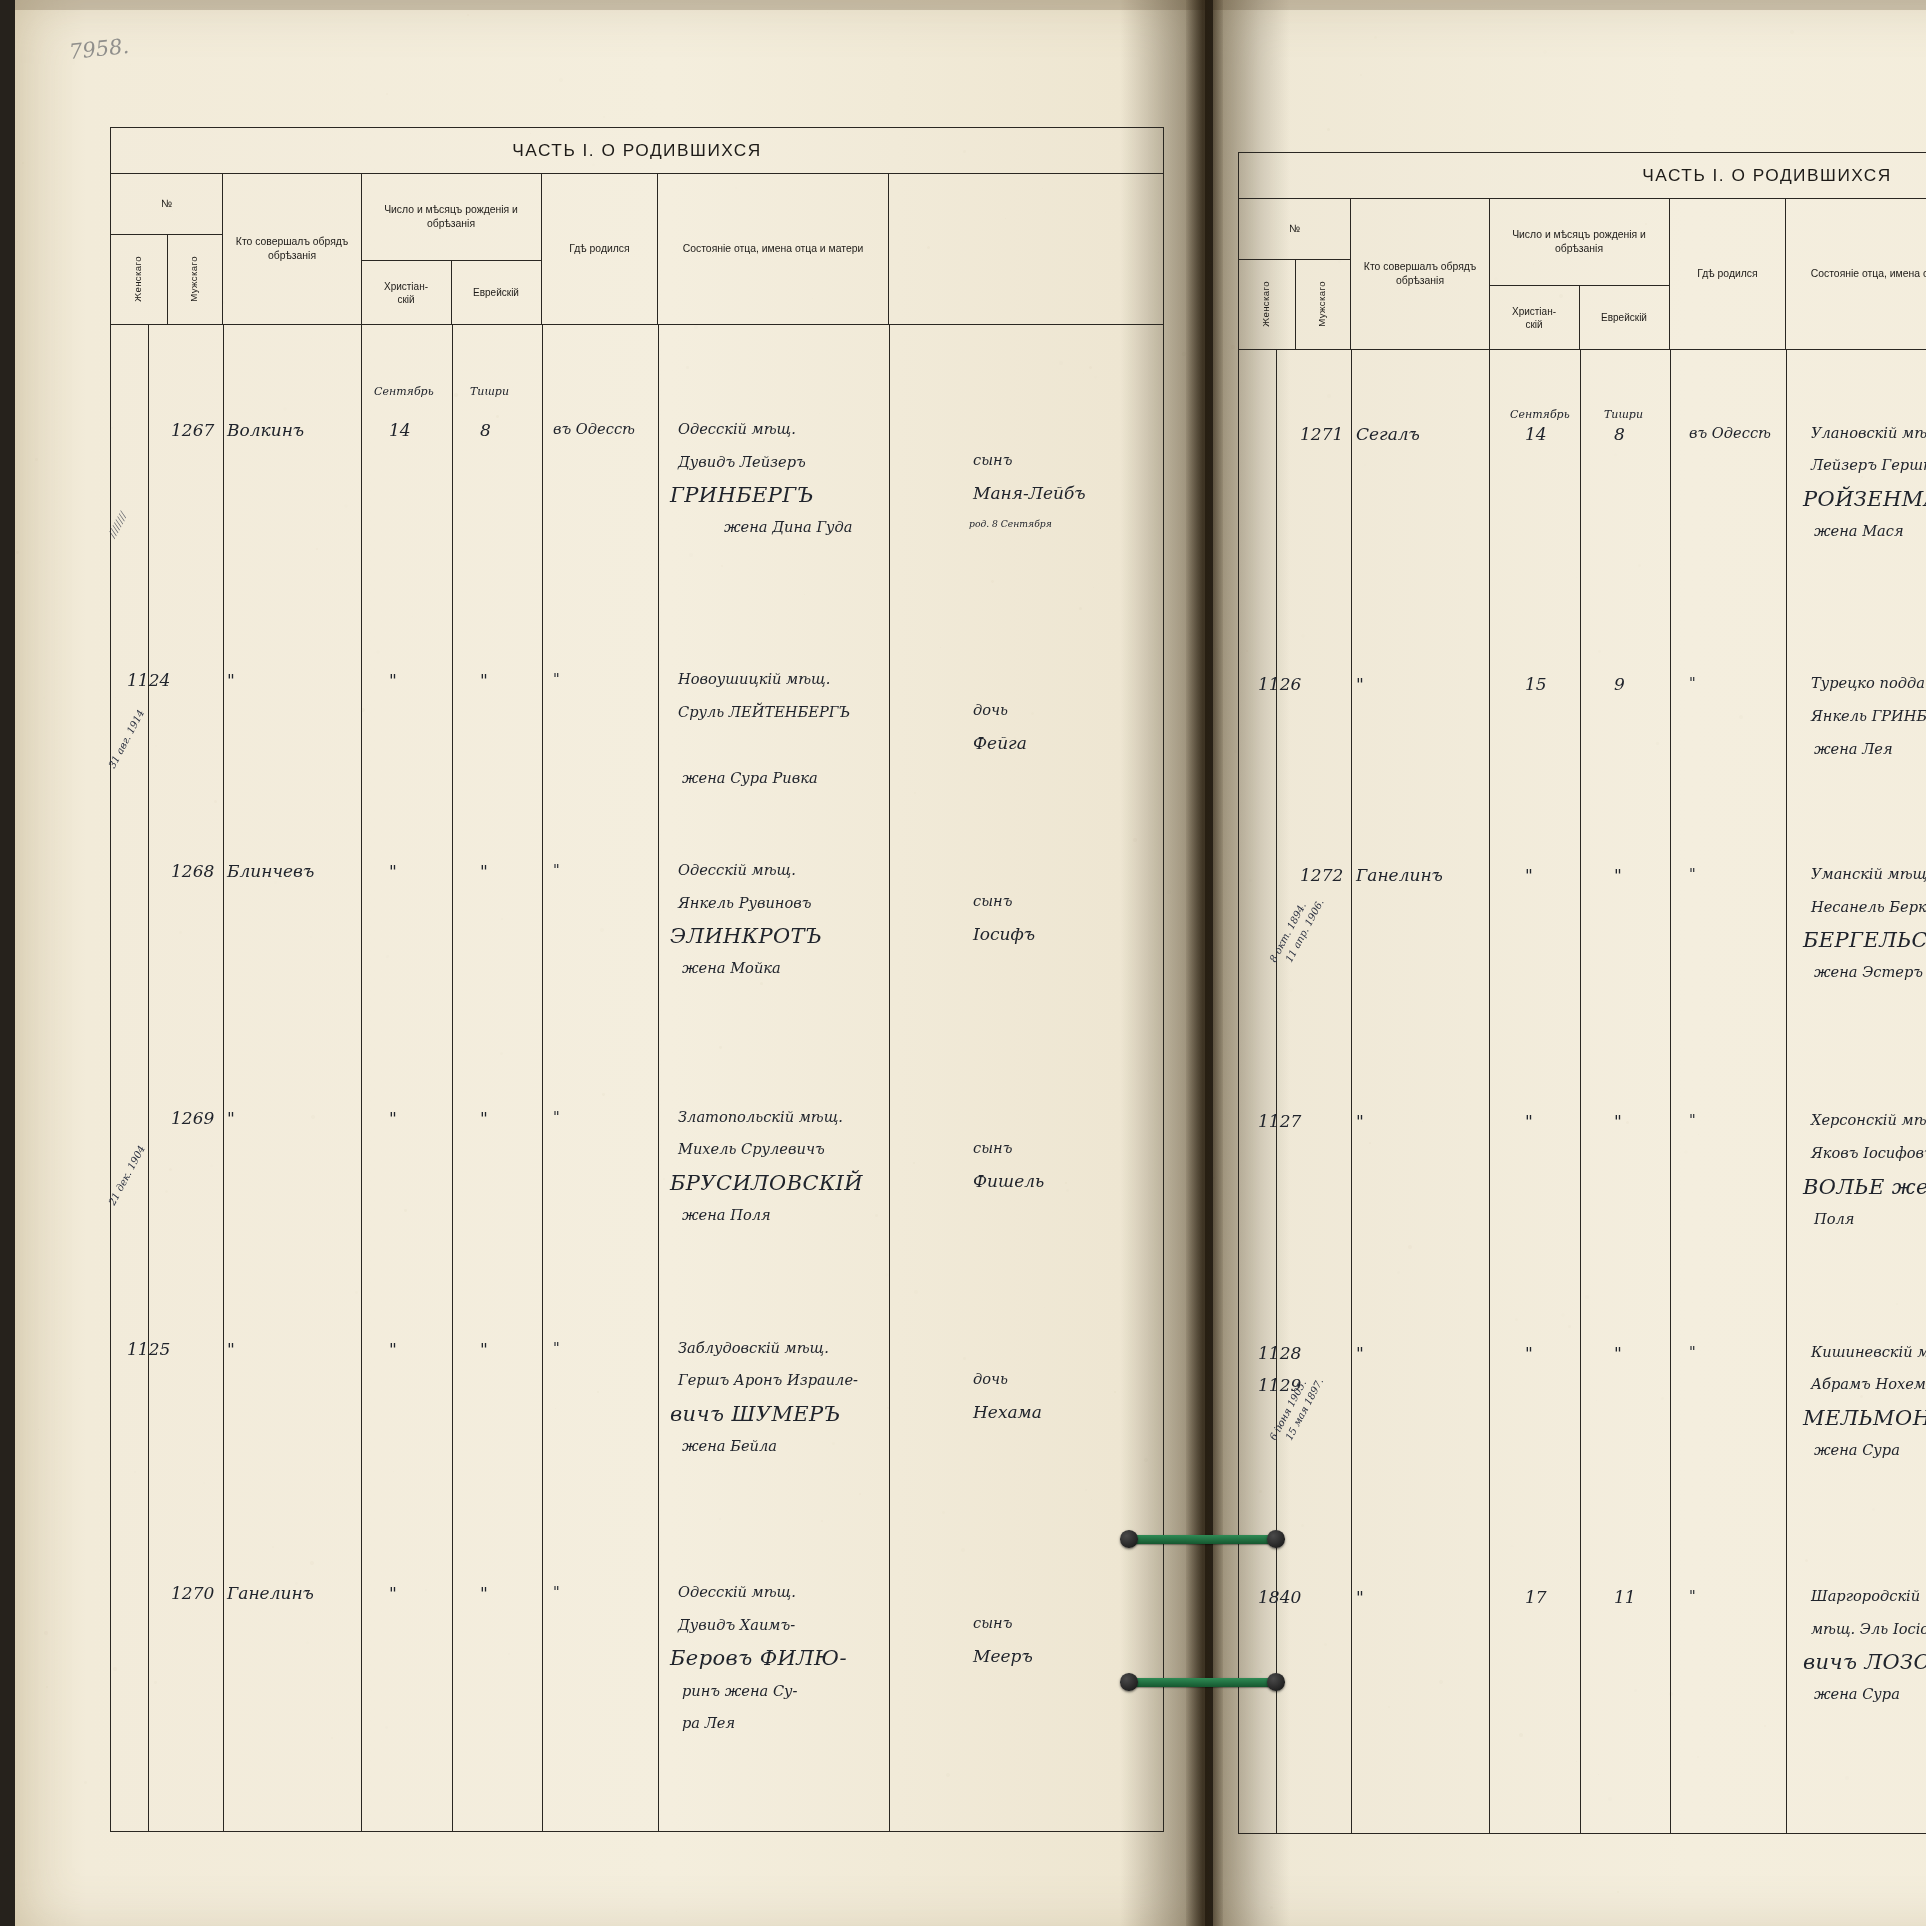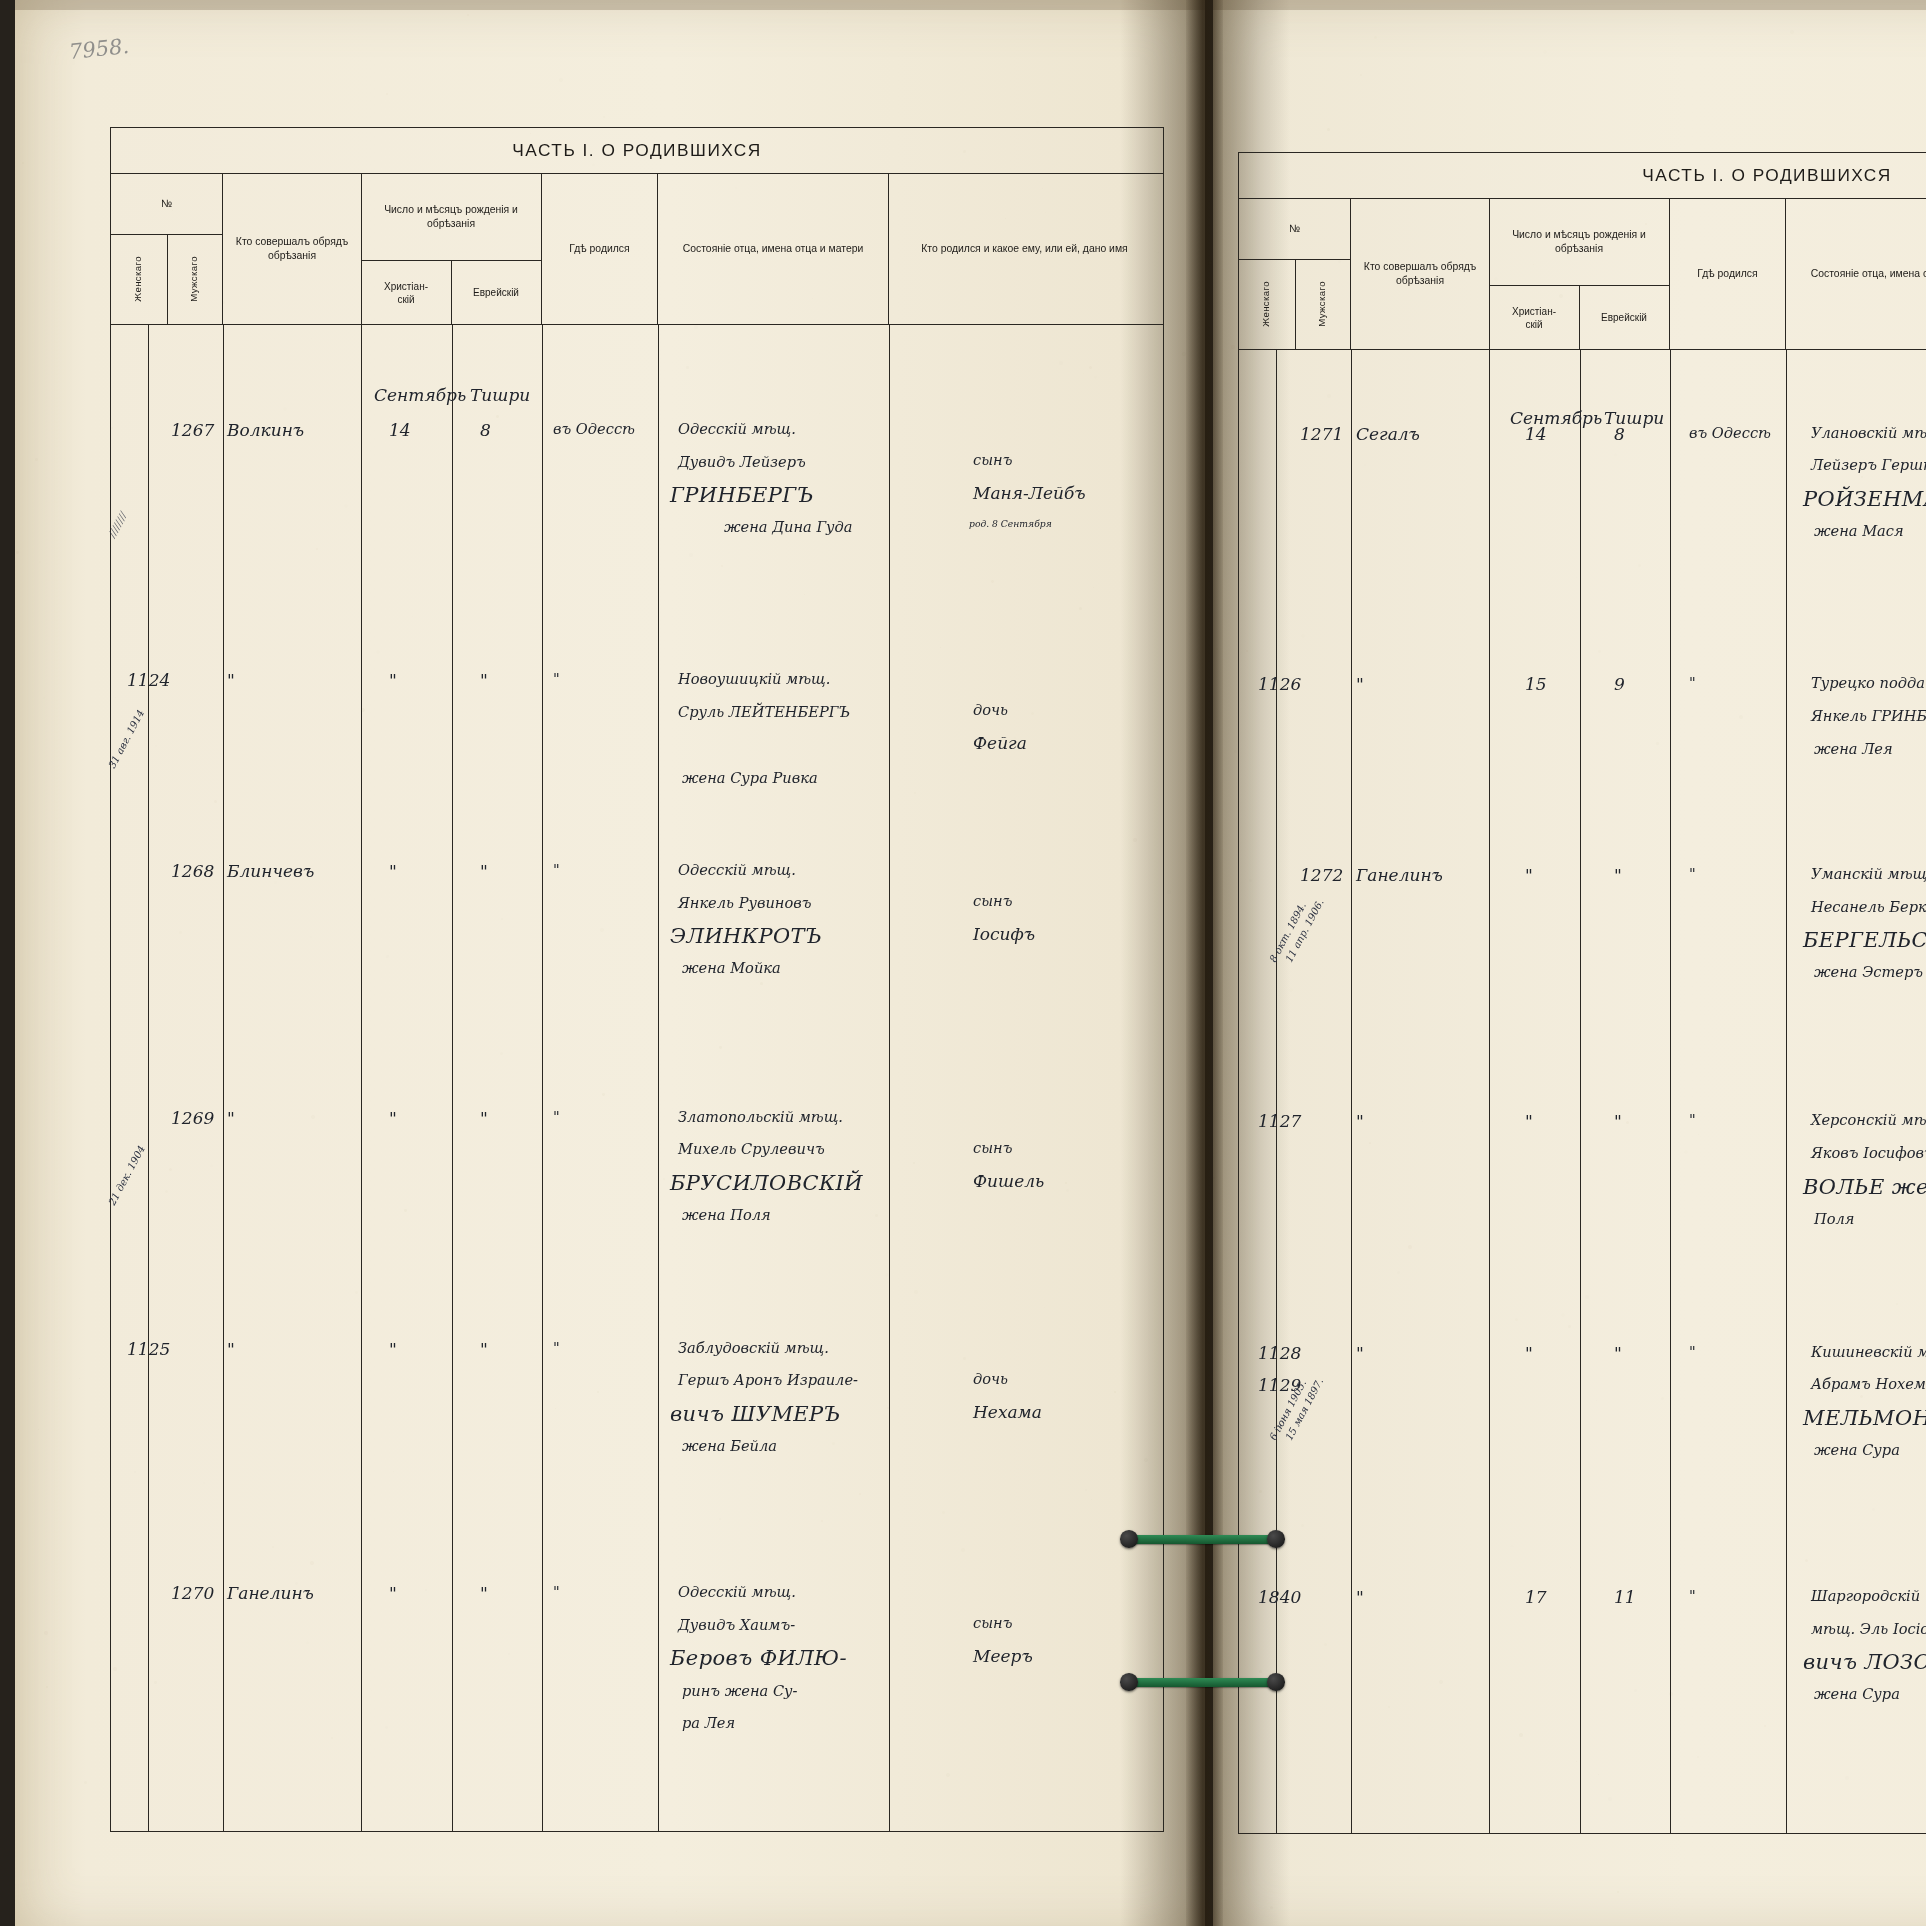--- a/index.html
+++ b/index.html
@@ -44,21 +44,21 @@
   .hsplit .bl,.hsplit .br{position:absolute;bottom:0;top:58%;display:flex;align-items:center;justify-content:center;text-align:center;
      font-family:"Liberation Sans",sans-serif;font-size:10px;line-height:1.3;color:#1d1b18;}
   .hsplit .bl{left:0;width:50%;border-right:1.2px solid #2a2722;}
   .hsplit .br{left:50%;width:50%;}
 
   
   .body{position:relative;height:calc(100% - 197px);}
   .vline{position:absolute;top:0;bottom:0;width:1.2px;background:#2a2722;}
 
   
-  .hw{position:absolute;font-family:"DejaVu Serif",serif;font-style:italic;color:#20242c;white-space:nowrap;} .s32{font-size:17px;} .s36{font-size:14.6px;}
+  .hw{position:absolute;font-family:"DejaVu Serif",serif;font-style:italic;color:#20242c;white-space:nowrap;} .s32{font-size:11px;} .s36{font-size:14.6px;}
   .s42{font-size:17px;}
   .big{font-size:21px;letter-spacing:0.4px;}
   .tiny{font-size:9.2px;}
   .rot{transform:rotate(-62deg);transform-origin:left bottom;font-size:10px;color:#2a3040;}
 
   
   .thread{position:absolute;height:8.5px;border-radius:4.2px;
      background:linear-gradient(180deg,#2f8b55,#15572f);box-shadow:0 0.8px 1.5px rgba(0,0,0,.5);}
   .knot{position:absolute;width:17.7px;height:17.7px;border-radius:50%;
      background:radial-gradient(circle at 35% 32%,#4a4a4a,#111);box-shadow:0 1.2px 2.3px rgba(0,0,0,.55);}
@@ -116,23 +116,20 @@
       </div>
 
       <div class="hcell" style="left:431px;width:116px;">
         <span>Гдѣ родился</span>
       </div>
 
       <div class="hcell" style="left:547px;width:231px;">
         <span>Состояніе отца, имена отца и матери</span>
       </div>
 
-      <div class="hcell last" style="left:778px;width:271px;">
-        <span>Кто родился и какое ему, или ей, дано имя</span>
-      </div>
     </div>
 
     <div class="body">
       <div class="vline" style="left:37px;"></div>
       <div class="vline" style="left:112px;"></div>
       <div class="vline" style="left:250px;"></div>
       <div class="vline" style="left:341px;"></div>
       <div class="vline" style="left:431px;"></div>
       <div class="vline" style="left:547px;"></div>
       <div class="vline" style="left:778px;"></div>

